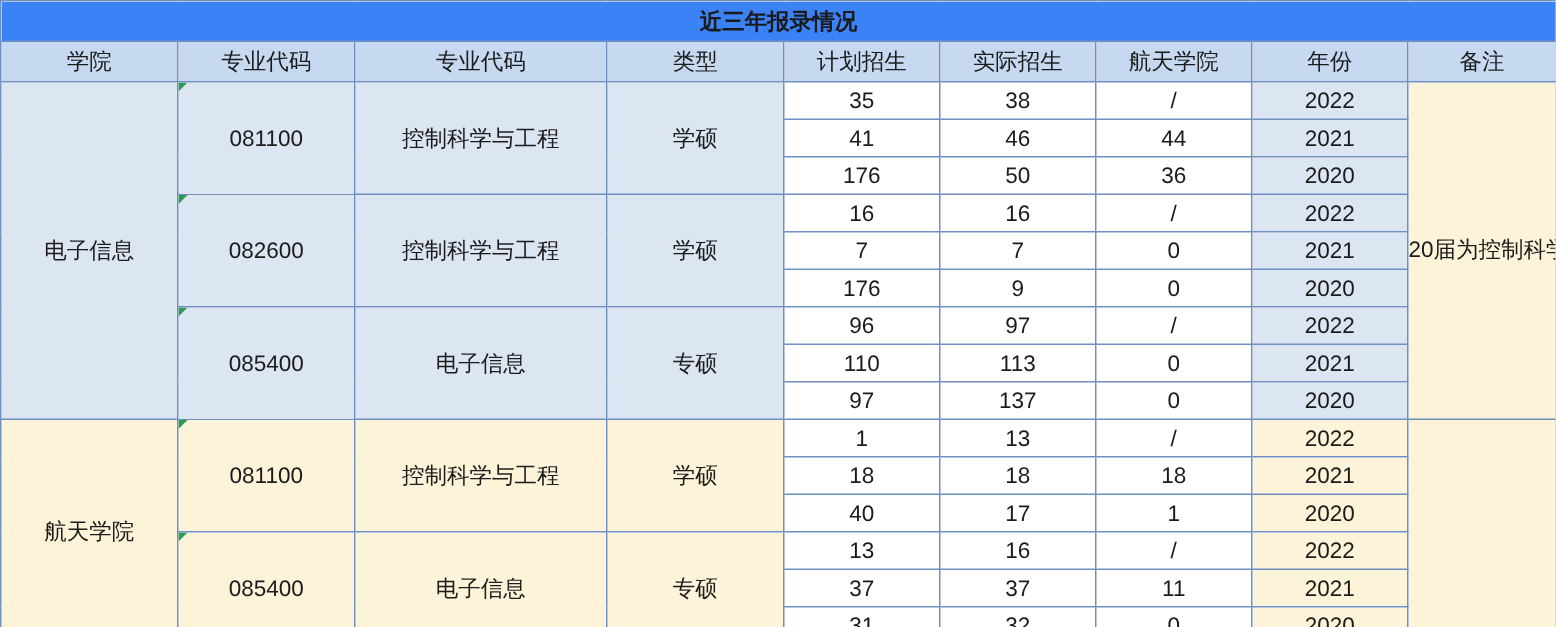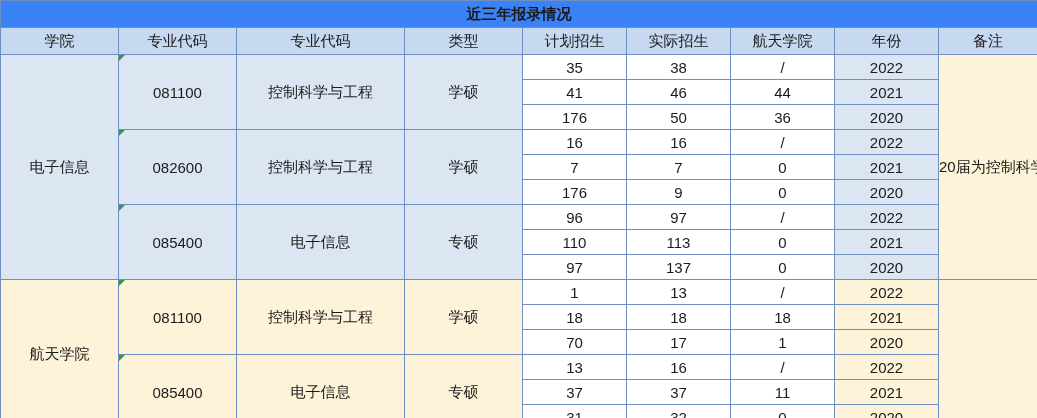--- a/index.html
+++ b/index.html
@@ -195,21 +195,21 @@
       <td class="cream-body num">2022</td>
       <td class="remark" rowspan="6"></td>
     </tr>
     <tr>
       <td class="white-body num">18</td>
       <td class="white-body num">18</td>
       <td class="white-body num">18</td>
       <td class="cream-body num">2021</td>
     </tr>
     <tr>
-      <td class="white-body num">70</td>
+      <td class="white-body num">40</td>
       <td class="white-body num">17</td>
       <td class="white-body num">1</td>
       <td class="cream-body num">2020</td>
     </tr>
 
     <tr>
       <td class="cream-body corner" rowspan="3">085400</td>
       <td class="cream-body" rowspan="3">电子信息</td>
       <td class="cream-body" rowspan="3">专硕</td>
       <td class="white-body num">13</td>

